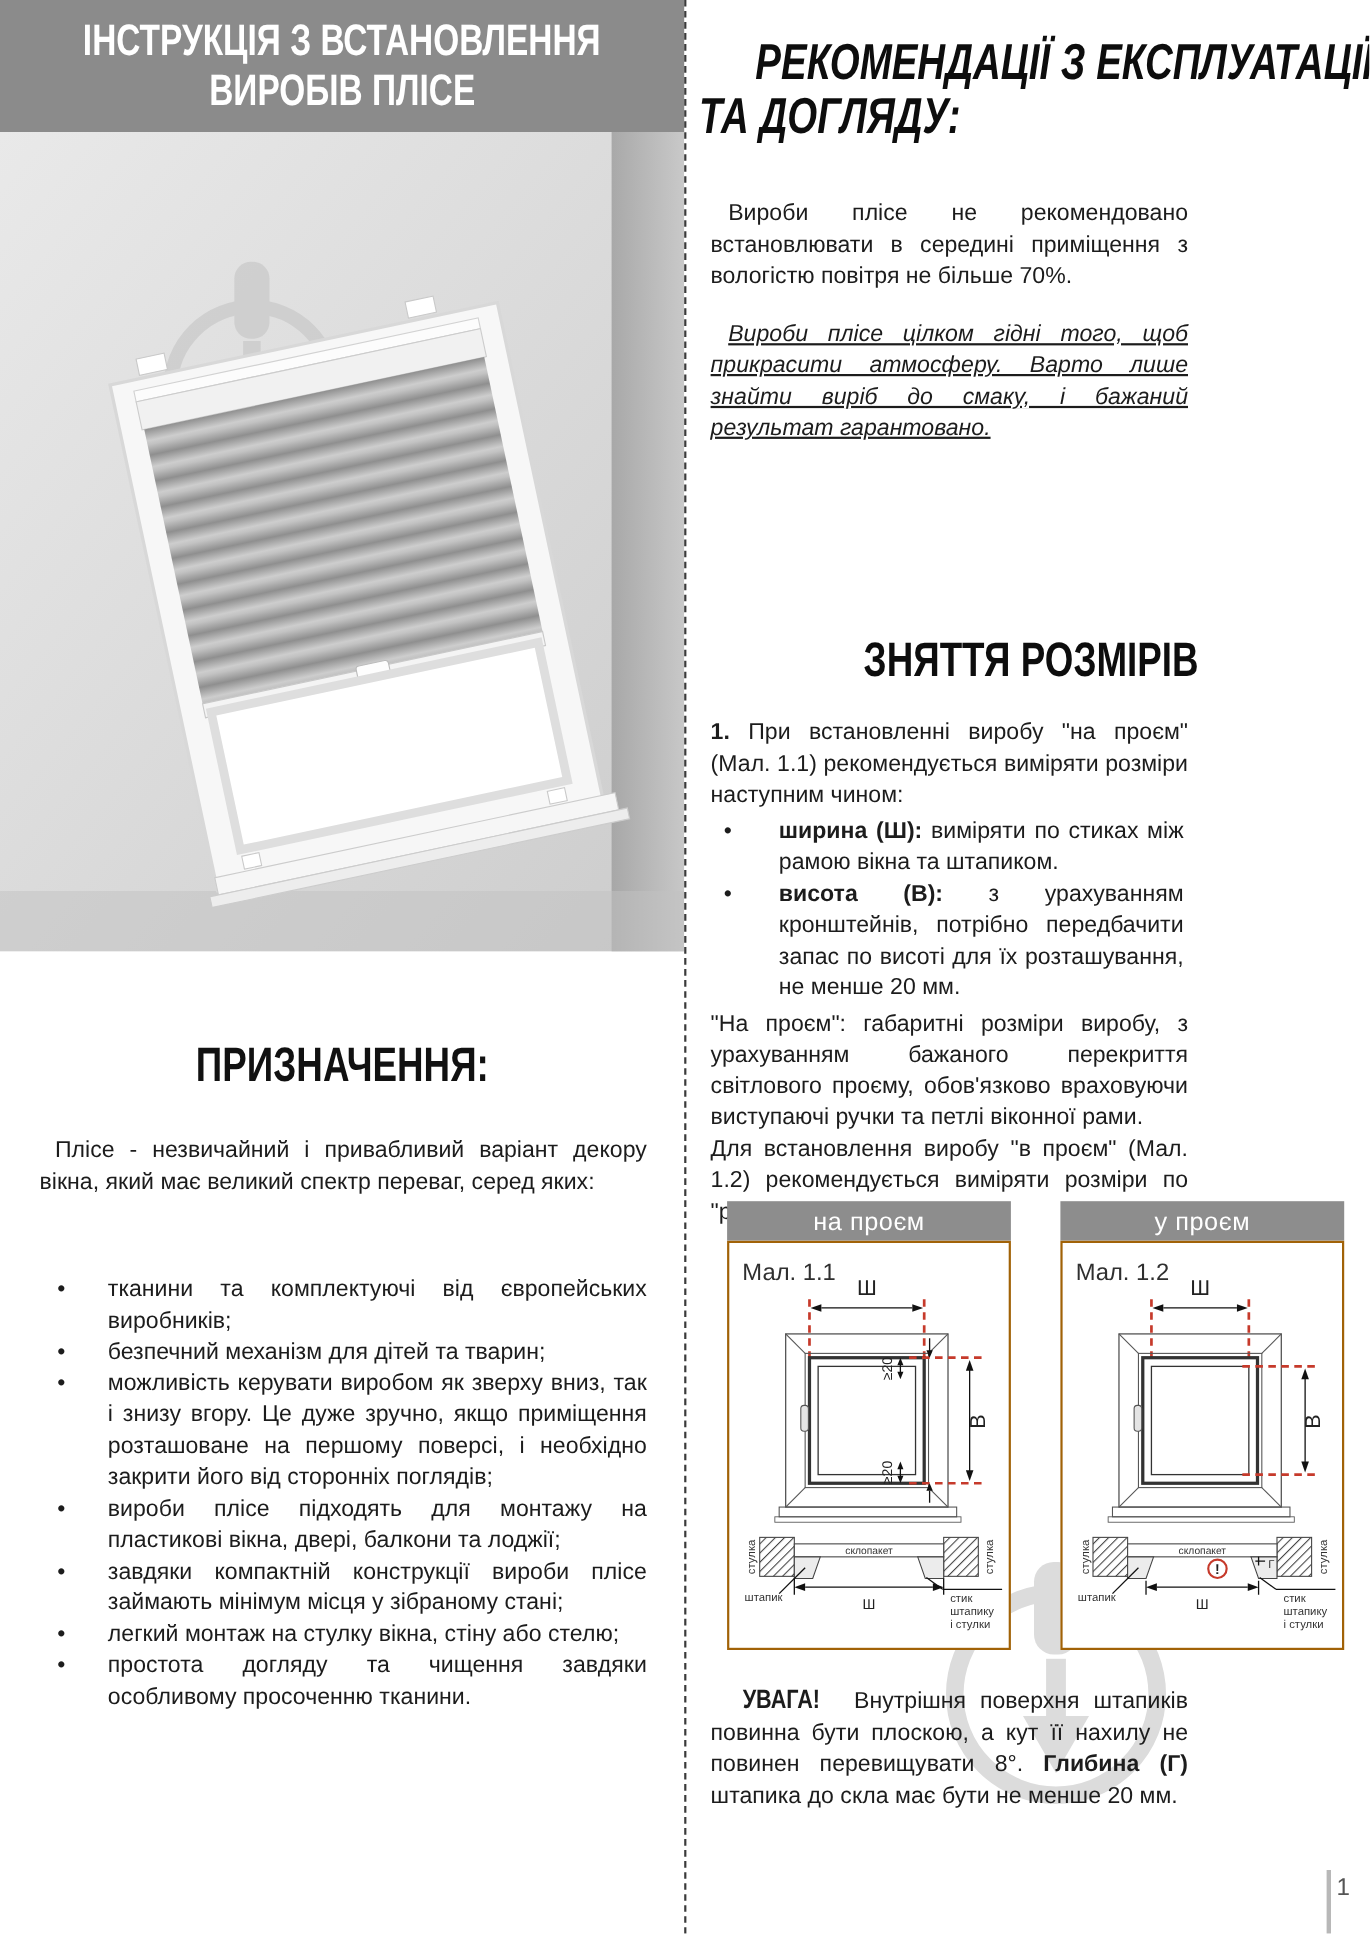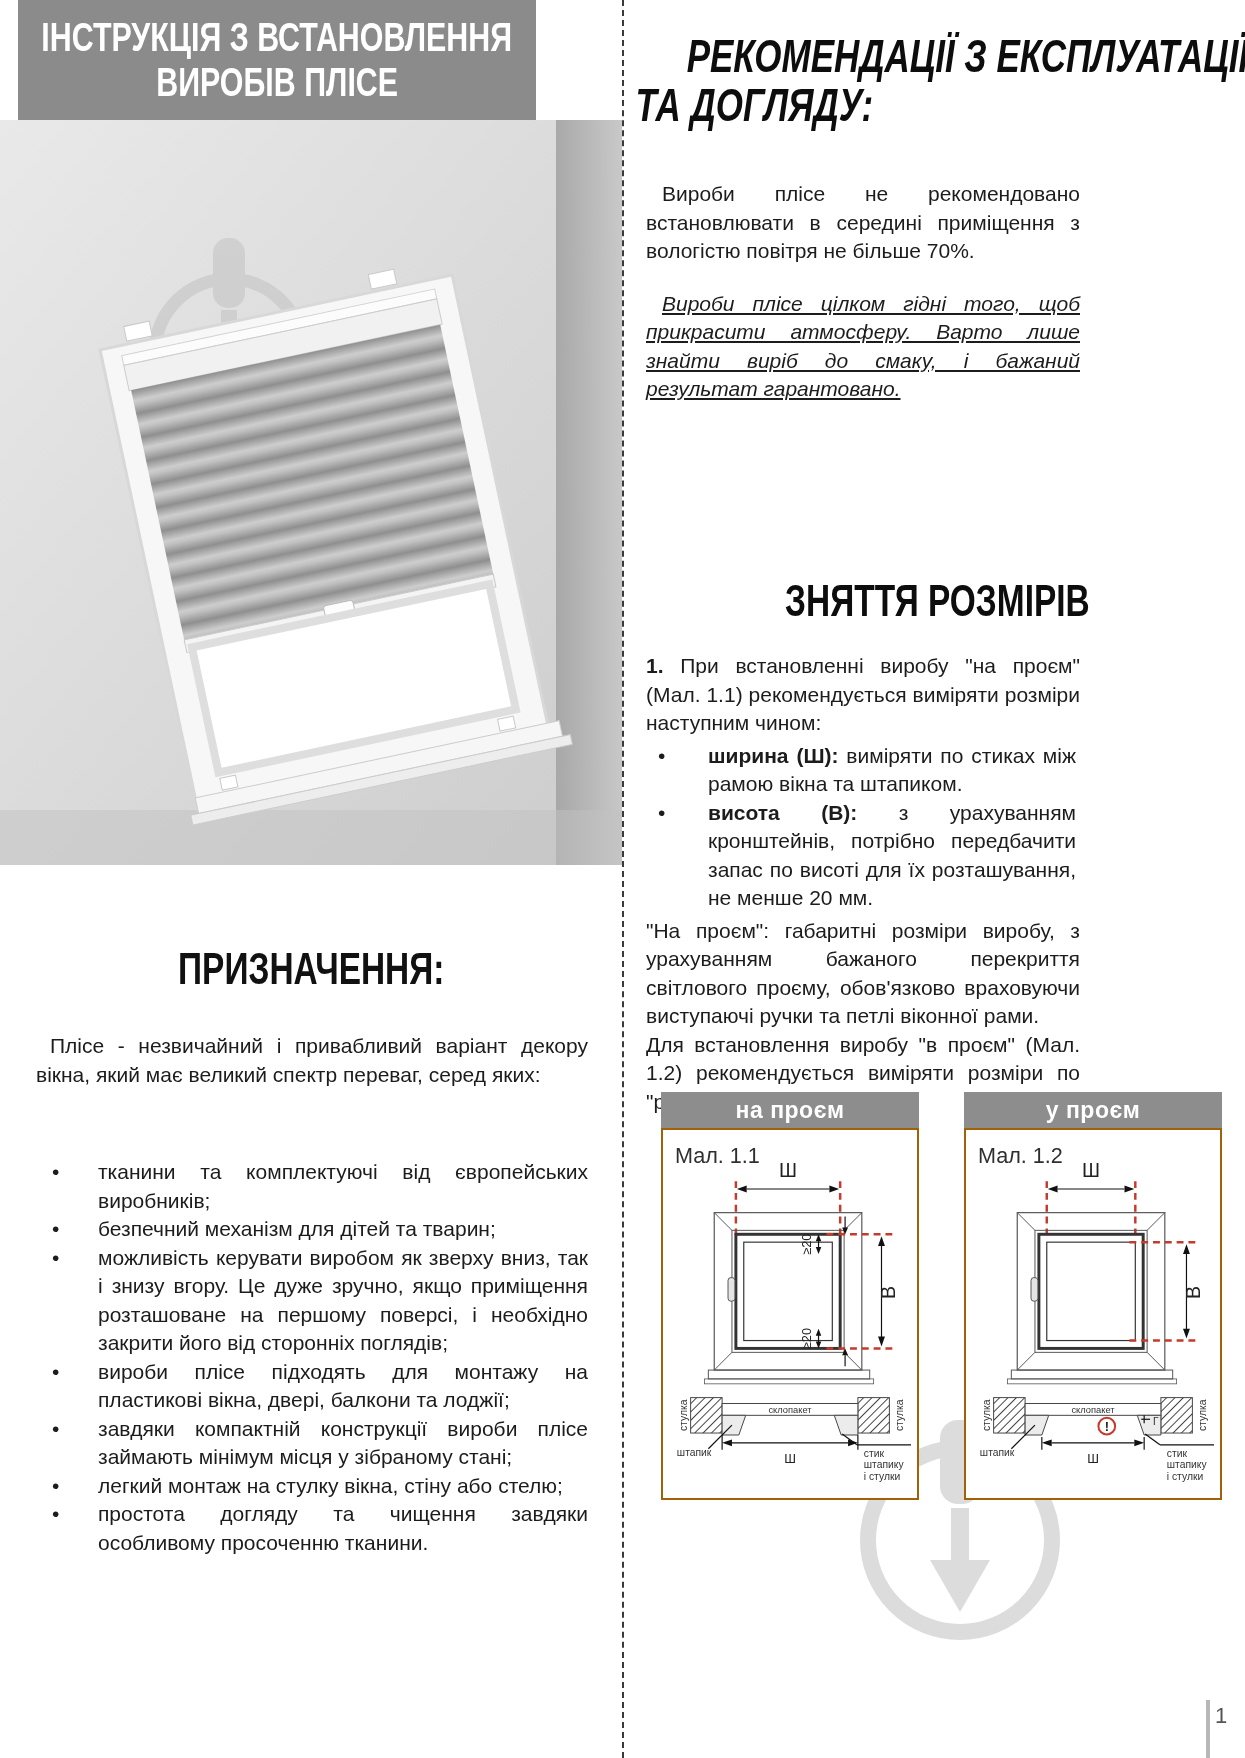--- a/index.html
+++ b/index.html
@@ -4,22 +4,22 @@
 <style>
   html,body { margin:0; padding:0; background:#ffffff; }
   #page {
     position:relative; width:1245px; height:1758px; background:#ffffff;
     font-family:"Liberation Sans", sans-serif; color:#1c1c1c; overflow:hidden;
   }
   
   .condT { display:inline-block; font-weight:700; transform:scaleX(0.76); transform-origin:center; white-space:nowrap; letter-spacing:0px; }
 
   
-  .lheader { position:absolute; left:0; top:0; width:518px; height:120px; background:#8b8b8b; color:#ffffff;
-             display:flex; flex-direction:column; align-items:center; justify-content:center;margin-left:18px; }
+  .lheader { position:absolute; left:0; top:0; width:622px; height:120px; background:#8b8b8b; color:#ffffff;
+             display:flex; flex-direction:column; align-items:center; justify-content:center; }
   .lheader .condT { font-size:40px; line-height:45px; }
 
   .photo { position:absolute; left:0; top:120px; width:622px; height:745px; }
 
   .purpose-h { position:absolute; left:0; top:946px; width:622px; text-align:center; color:#111; }
   .purpose-h .condT { font-size:44px; line-height:46px; }
   .purpose-intro { position:absolute; left:36px; top:1032px; width:552px; font-size:21px; line-height:28.5px; text-align:justify; text-indent:14px; }
   .purpose-list { position:absolute; left:36px; top:1158px; width:552px; font-size:21px; line-height:28.5px; }
   ul.blist { list-style:none; margin:0; padding:0; }
   ul.blist li { position:relative; padding-left:62px; text-align:justify; }
@@ -41,21 +41,21 @@
   .measure-h .condT { font-size:44px; line-height:46px; }
   .measure-body { position:absolute; left:646px; top:652px; width:434px; }
   ul.rlist { list-style:none; margin:4px; padding:0; }
   ul.rlist li { position:relative; padding-left:58px; text-align:justify; }
   ul.rlist li::before { content:"\2022"; position:absolute; left:8px; top:0; }
 
   
   .dbox { position:absolute; width:258px; }
   .dbox-1 { left:661px; top:1092px; }
   .dbox-2 { left:964px; top:1092px; }
-  .dbar { height:36px; background:#8d8d8d; color:#fff; font-weight:700; font-size:23px;
+  .dbar { height:36px; background:#8d8d8d; color:#fff; font-weight:400; font-size:23px;
           display:flex; align-items:center; justify-content:center; letter-spacing:0.5px; }
   .dframe { box-sizing:border-box; height:372px; border:2px solid #a16207; background:#fff; }
   .dframe svg { display:block; }
 
   svg text { font-family:"Liberation Sans", sans-serif; fill:#222; }
   .figcap { font-size:22px; fill:#2f2f2f; }
   .dimL { font-size:20px; }
   .dimS { font-size:13px; }
   .lblS { font-size:10.5px; fill:#333; }
   .lblXS { font-size:9.5px; fill:#333; }
@@ -310,17 +310,23 @@
         <line class="blk" x1="46" y1="324" x2="70" y2="300"></line>
         <line class="blk" x1="182" y1="309" x2="197" y2="320"></line>
           <line class="blk" x1="197" y1="320" x2="252" y2="320"></line>
         <text class="lblS" x="204" y="332">стик</text>
         <text class="lblS" x="204" y="344">штапику</text>
         <text class="lblS" x="204" y="356">і стулки</text>
       </svg>
     </div>
   </div>
 
+  <div class="attention rbody">
+    <p class="ind"><span class="att-label">УВАГА!</span>
+      <span>Внутрішня поверхня штапиків повинна бути плоскою, а кут її нахилу не повинен перевищувати 8°.</span>
+      <b>Глибина (Г)</b>
+      <span>штапика до скла має бути не менше 20 мм.</span></p>
+  </div>
 
   <div class="pageno-bar"></div>
   <div class="pageno">1</div>
 
 </div>
 
 </body></html>

